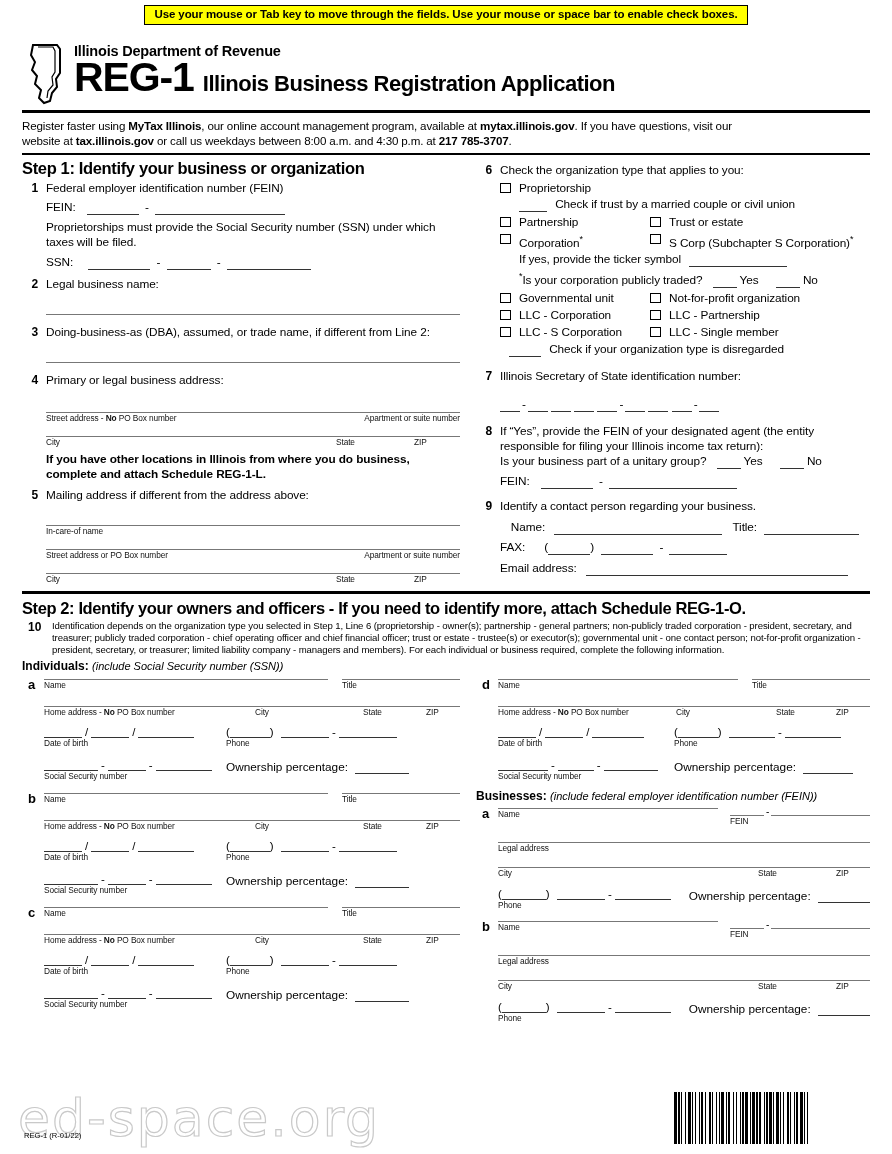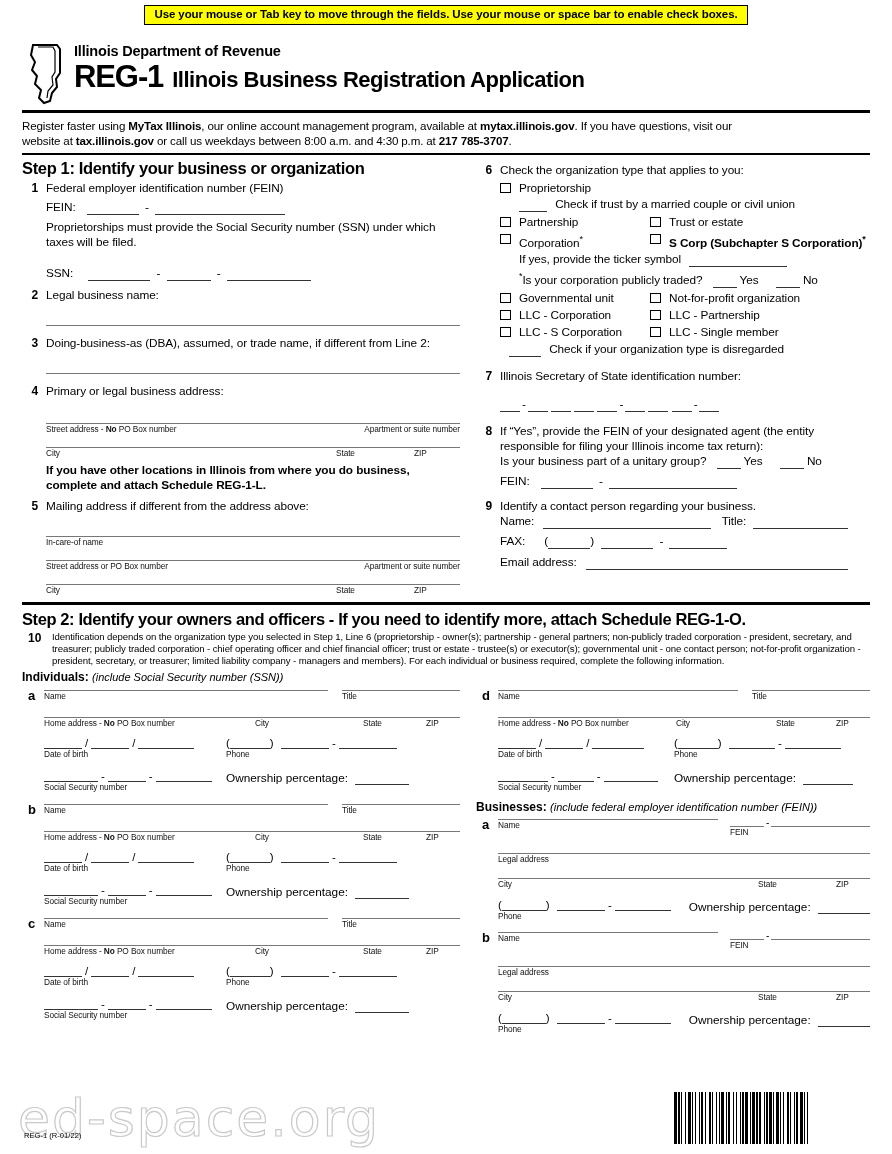--- a/index.html
+++ b/index.html
@@ -25,21 +25,21 @@
     letter-spacing:-0.1px;
     line-height:13px;
   }
 
   
   .masthead { display:flex; align-items:flex-start; margin-top:16px; }
   .il-logo { width:44px; height:62px; flex:0 0 44px; margin-left:4px; margin-top:2px; }
   .mast-text { margin-left:4px; }
   .dept { font-size:14.5px; font-weight:700; letter-spacing:-0.2px; line-height:16px; margin-top:2px;}
   .titlerow { display:flex; align-items:baseline; margin-top:1px; }
-  .formno { font-size:31px; font-weight:700; letter-spacing:-1.1px; line-height:34px;}
+  .formno { font-size:41px; font-weight:700; letter-spacing:-1.1px; line-height:34px;}
   .formtitle { font-size:22px; font-weight:700; letter-spacing:-0.5px; margin-left:9px; line-height:34px;}
 
   .rule-thick { border-top:3px solid #000; margin:5px 0 0 0; }
   .rule-med { border-top:2px solid #000; margin:0; }
 
   .intro { font-size:11.6px; line-height:14.5px; padding:6px 0 5px 0; letter-spacing:-0.15px;}
   .intro b { font-weight:700; }
 
   
   .cols { display:flex; }
@@ -140,21 +140,21 @@
         <div class="num">1</div>
         <div class="body">
           <div>Federal employer identification number (FEIN)</div>
           <div style="margin-top:4px;">
             <span>FEIN:</span>
             <span class="blank" style="width:52px;margin-left:8px;"></span>
             <span style="margin:0 3px;">-</span>
             <span class="blank" style="width:130px;"></span>
           </div>
           <div style="margin-top:5px;">Proprietorships must provide the Social Security number (SSN) under which taxes will be filed.</div>
-          <div style="margin-top:16px;">
+          <div style="margin-top:5px;">
             <span>SSN:</span>
             <span class="blank" style="width:62px;margin-left:12px;"></span>
             <span style="margin:0 3px;">-</span>
             <span class="blank" style="width:44px;"></span>
             <span style="margin:0 3px;">-</span>
             <span class="blank" style="width:84px;"></span>
           </div>
         </div>
       </div>
 
@@ -250,21 +250,21 @@
               <span class="cb"></span>
               <span class="cblabel">Trust or estate</span>
             </div>
           </div>
 
           <div class="cbrow">
             <div class="cbcol">
               <span class="cb"></span>
               <span class="cblabel"><span>Corporation</span><span class="sup">*</span></span>
             </div>
-            <div style="display:flex;font-weight:bold;">
+            <div style="display:flex;">
               <span class="cb"></span>
               <span class="cblabel"><span>S Corp (Subchapter S Corporation)</span><span class="sup">*</span></span>
             </div>
           </div>
 
           <div class="mini-indent" style="margin-top:2px;">
             <span class="cblabel">If yes, provide the ticker symbol</span>
             <span class="blank" style="width:98px;margin-left:5px;"></span>
           </div>
           <div class="mini-indent" style="margin-top:2px;">
@@ -348,21 +348,21 @@
             <span class="blank" style="width:128px;"></span>
           </div>
         </div>
       </div>
 
       <div class="item" style="margin-top:10px;">
         <div class="num">9</div>
         <div class="body">
           <div>Identify a contact person regarding your business.</div>
 
-          <div style="">
+          <div style="margin-top:6px;text-align:center;">
             <span>Name:</span>
             <span class="blank" style="width:168px;margin-left:6px;"></span>
             <span style="margin-left:7px;">Title:</span>
             <span class="blank" style="width:95px;margin-left:4px;"></span>
           </div>
 
 
           <div style="margin-top:5px;">
             <span>FAX:</span>
             <span style="margin-left:16px;">(</span><span class="blank" style="width:42px;"></span><span>)</span>

